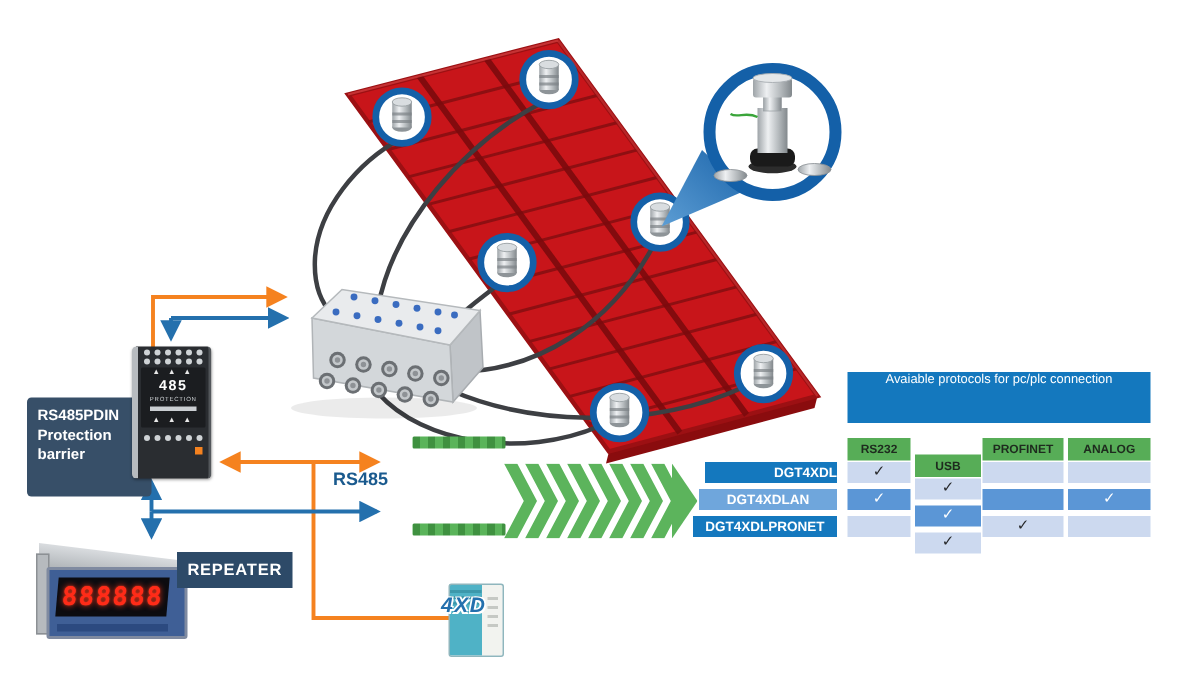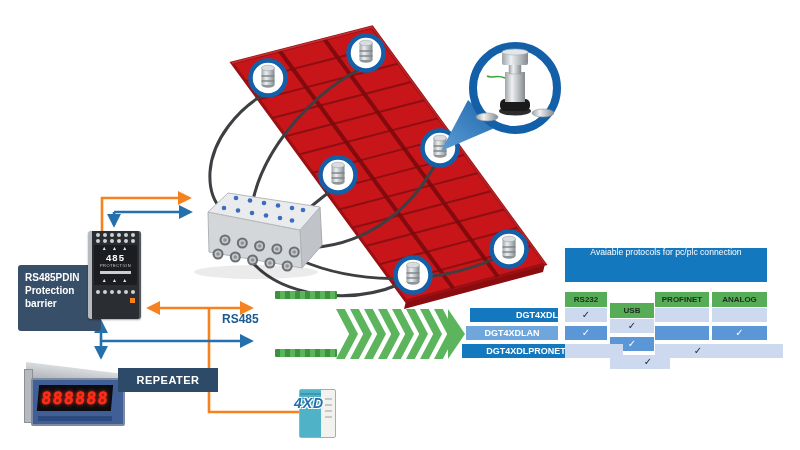--- a/index.html
+++ b/index.html
@@ -32,21 +32,21 @@
   
   .rep-hood{left:26px;top:362px;width:98px;height:18px;background:linear-gradient(#d9dcdf,#a9aeb2);
             transform:skewY(7deg);transform-origin:left top;border-bottom:2px solid #6e7478;z-index:4;}
   .rep-bracket{left:24px;top:369px;width:7px;height:52px;background:#b6babe;border:1px solid #8c9094;z-index:4;}
   .rep-panel{left:31px;top:378px;width:90px;height:44px;background:#3f5f96;border:2px solid #7f8aa0;border-radius:2px;z-index:5;}
   .rep-screen{position:absolute;left:5px;top:5px;width:74px;height:26px;background:#0c0c10;
               color:#ff2b18;font-family:"DejaVu Sans Mono",monospace;font-weight:bold;font-size:17px;
               line-height:26px;text-align:center;letter-spacing:1px;transform:skewX(-5deg);
               text-shadow:0 0 4px #ff3a1e,0 0 1px #ff3a1e;}
   .rep-strip{position:absolute;left:5px;bottom:3px;width:74px;height:5px;background:#2c4a80;}
-  .rep-label{left:118px;top:368px;width:100px;height:24px;background:#2d4a68;color:#fff;
+  .rep-label{left:118px;top:368px;width:77px;height:24px;background:#2d4a68;color:#fff;
              font-weight:bold;font-size:11px;text-align:center;line-height:24px;letter-spacing:.5px;z-index:6;}
 
   
   .dgt-term{width:62px;height:8px;border-radius:1px;
             background:repeating-linear-gradient(90deg,#3f9140 0 5px,#5ab45a 5px 10px);}
   .dgt-top{left:275px;top:291px;}
   .dgt-bot{left:275px;top:349px;}
   .dgt-body{left:272px;top:298px;width:68px;height:52px;background:#24272b;border-radius:2px;
             border-left:5px solid #caced2;box-shadow:0 1px 2px rgba(0,0,0,.3);}
   .dgt-screen{position:absolute;left:18px;top:8px;width:41px;height:17px;background:#0b0b0d;
@@ -72,21 +72,21 @@
   .chev-tip{width:17px;background:#5cb45c;clip-path:polygon(0 0,100% 50%,0 100%);}
 
   
   .tbl-header{left:565px;top:248px;width:202px;height:34px;background:#1478be;color:#fff;text-align:center;}
   .tbl-title{font-size:15px;font-weight:bold;line-height:20px;letter-spacing:.5px;}
   .tbl-sub{font-size:8.6px;line-height:9px;}
   .colh{top:292px;height:15px;background:#57ad57;color:#1e2b1e;font-weight:bold;font-size:8px;
         text-align:center;line-height:15px;}
   .c0{left:565px;width:42px;} .c1{left:610px;width:44px;margin-top:11px;} .c2{left:655px;width:54px;} .c3{left:712px;width:55px;}
   .cell{height:14px;text-align:center;font-size:10px;line-height:14px;}
-  .rt0{top:308px;} .rt1{top:326px;} .rt2{top:344px;padding-left:16px;}
+  .rt0{top:308px;} .rt1{top:326px;} .rt2{top:344px;}
   .rowlight{background:#ccd9ef;color:#26282a;}
   .rowmid{background:#5b96d6;color:#fff;}
   .rlabel{height:14px;color:#fff;font-weight:bold;font-size:9px;text-align:center;line-height:14px;}
   .lbl0{left:470px;width:88px;background:#1478be;text-align:right;}
   .lbl1{left:466px;width:92px;background:#6fa6dc;}
   .lbl2{left:462px;width:96px;background:#1478be;}
 </style>
 </head>
 <body>
 

